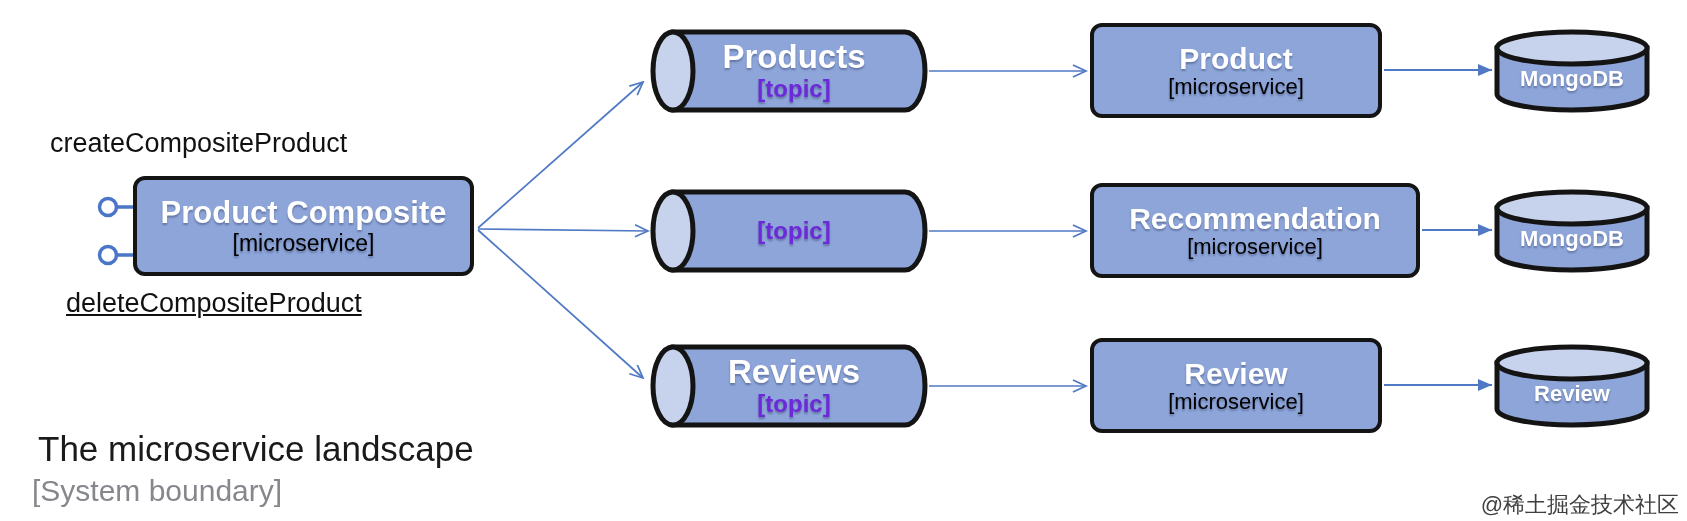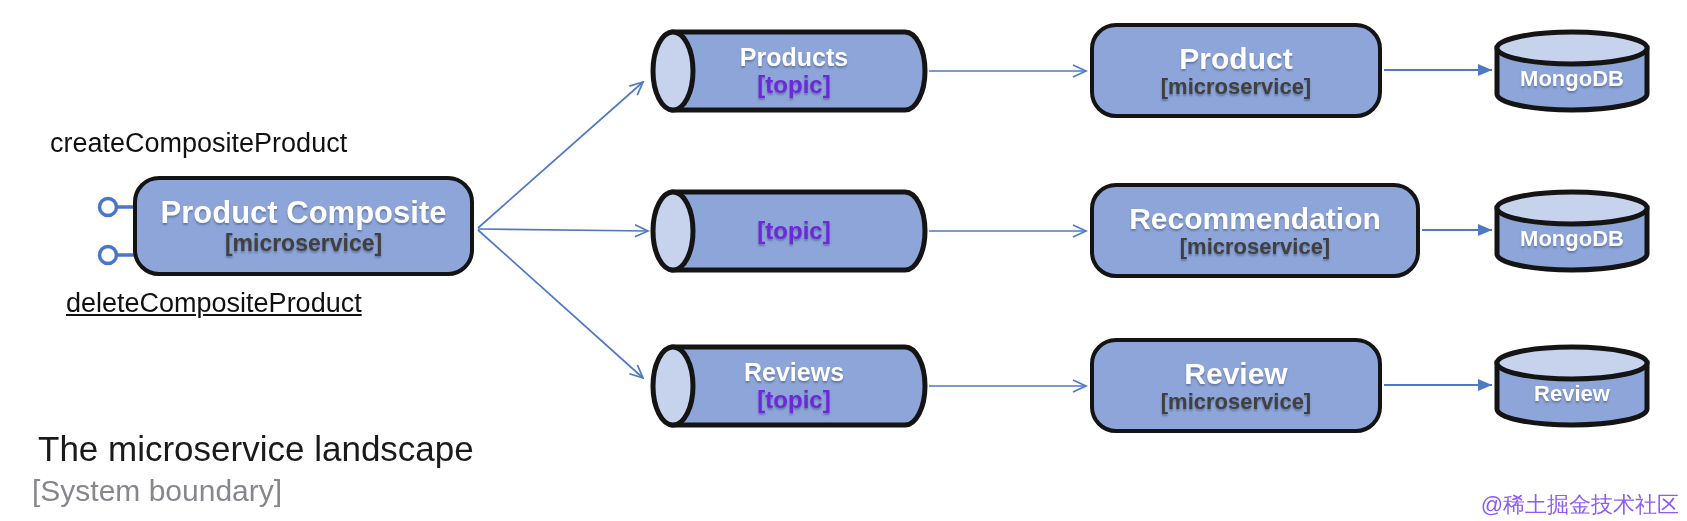--- a/index.html
+++ b/index.html
@@ -11,57 +11,57 @@
   .abs{position:absolute;z-index:2;}
 
   
   .api-label{
     font-size:27px;color:#111;white-space:nowrap;letter-spacing:0px;
   }
 
   
   .svc-box{
     position:absolute;z-index:2;box-sizing:border-box;
-    background:#8da5d8;border:4px solid #141414;border-radius:26px;
+    background:#8da5d8;border:4px solid #141414;border-radius:12px;
     display:flex;flex-direction:column;align-items:center;justify-content:center;
     gap:1px;
   }
   .svc-title{
     color:#fff;font-weight:bold;font-size:30px;line-height:1.05;white-space:nowrap;
     text-shadow:0 2px 2px rgba(40,50,90,.40);
   }
   .svc-sub{
-    color:#404040;font-weight:bold;font-size:22px;line-height:1.05;white-space:nowrap;
+    color:#000000;font-weight:normal;font-size:22px;line-height:1.05;white-space:nowrap;
     text-shadow:0 2px 2px rgba(40,50,90,.40);
   }
   .composite .svc-title{font-size:31px;}
   .composite .svc-sub{font-size:23px;}
 
   
   .topic-label{
     position:absolute;z-index:2;display:flex;flex-direction:column;align-items:center;
     justify-content:center;gap:1px;pointer-events:none;
   }
   .topic-name{
-    color:#fff;font-weight:bold;font-size:25px;line-height:1.1;white-space:nowrap;
+    color:#fff;font-weight:bold;font-size:33px;line-height:1.1;white-space:nowrap;
     text-shadow:0 2px 2px rgba(40,50,90,.40);
   }
   .topic-sub{
     color:#6d28d9;font-weight:bold;font-size:24px;line-height:1.1;white-space:nowrap;
     text-shadow:0 2px 2px rgba(40,50,90,.40);
   }
   .db-label{
     position:absolute;z-index:2;display:flex;align-items:center;justify-content:center;
     color:#fff;font-weight:bold;font-size:22px;white-space:nowrap;pointer-events:none;
     text-shadow:0 2px 2px rgba(40,50,90,.40);
   }
 
   .diagram-title{font-size:35px;color:#1a1a1a;white-space:nowrap;margin-left:8px;}
   .diagram-subtitle{font-size:30px;color:#85878c;white-space:nowrap;}
-  .watermark{font-size:22px;color:#8b5cf6;white-space:nowrap;}
+  .watermark{font-size:22px;color:#404040;white-space:nowrap;}
 </style>
 </head>
 <body>
 
 <div id="canvas">
 
   <svg id="shapes" width="1687" height="521" viewBox="0 0 1687 521">
     <defs>
       <marker id="mOpen" viewBox="0 0 16 14" markerWidth="16" markerHeight="14" refX="14" refY="7" orient="auto" markerUnits="userSpaceOnUse">
         <path d="M1,1 L14,7 L1,13" fill="none" stroke="#4f79c5" stroke-width="1.7"></path>

